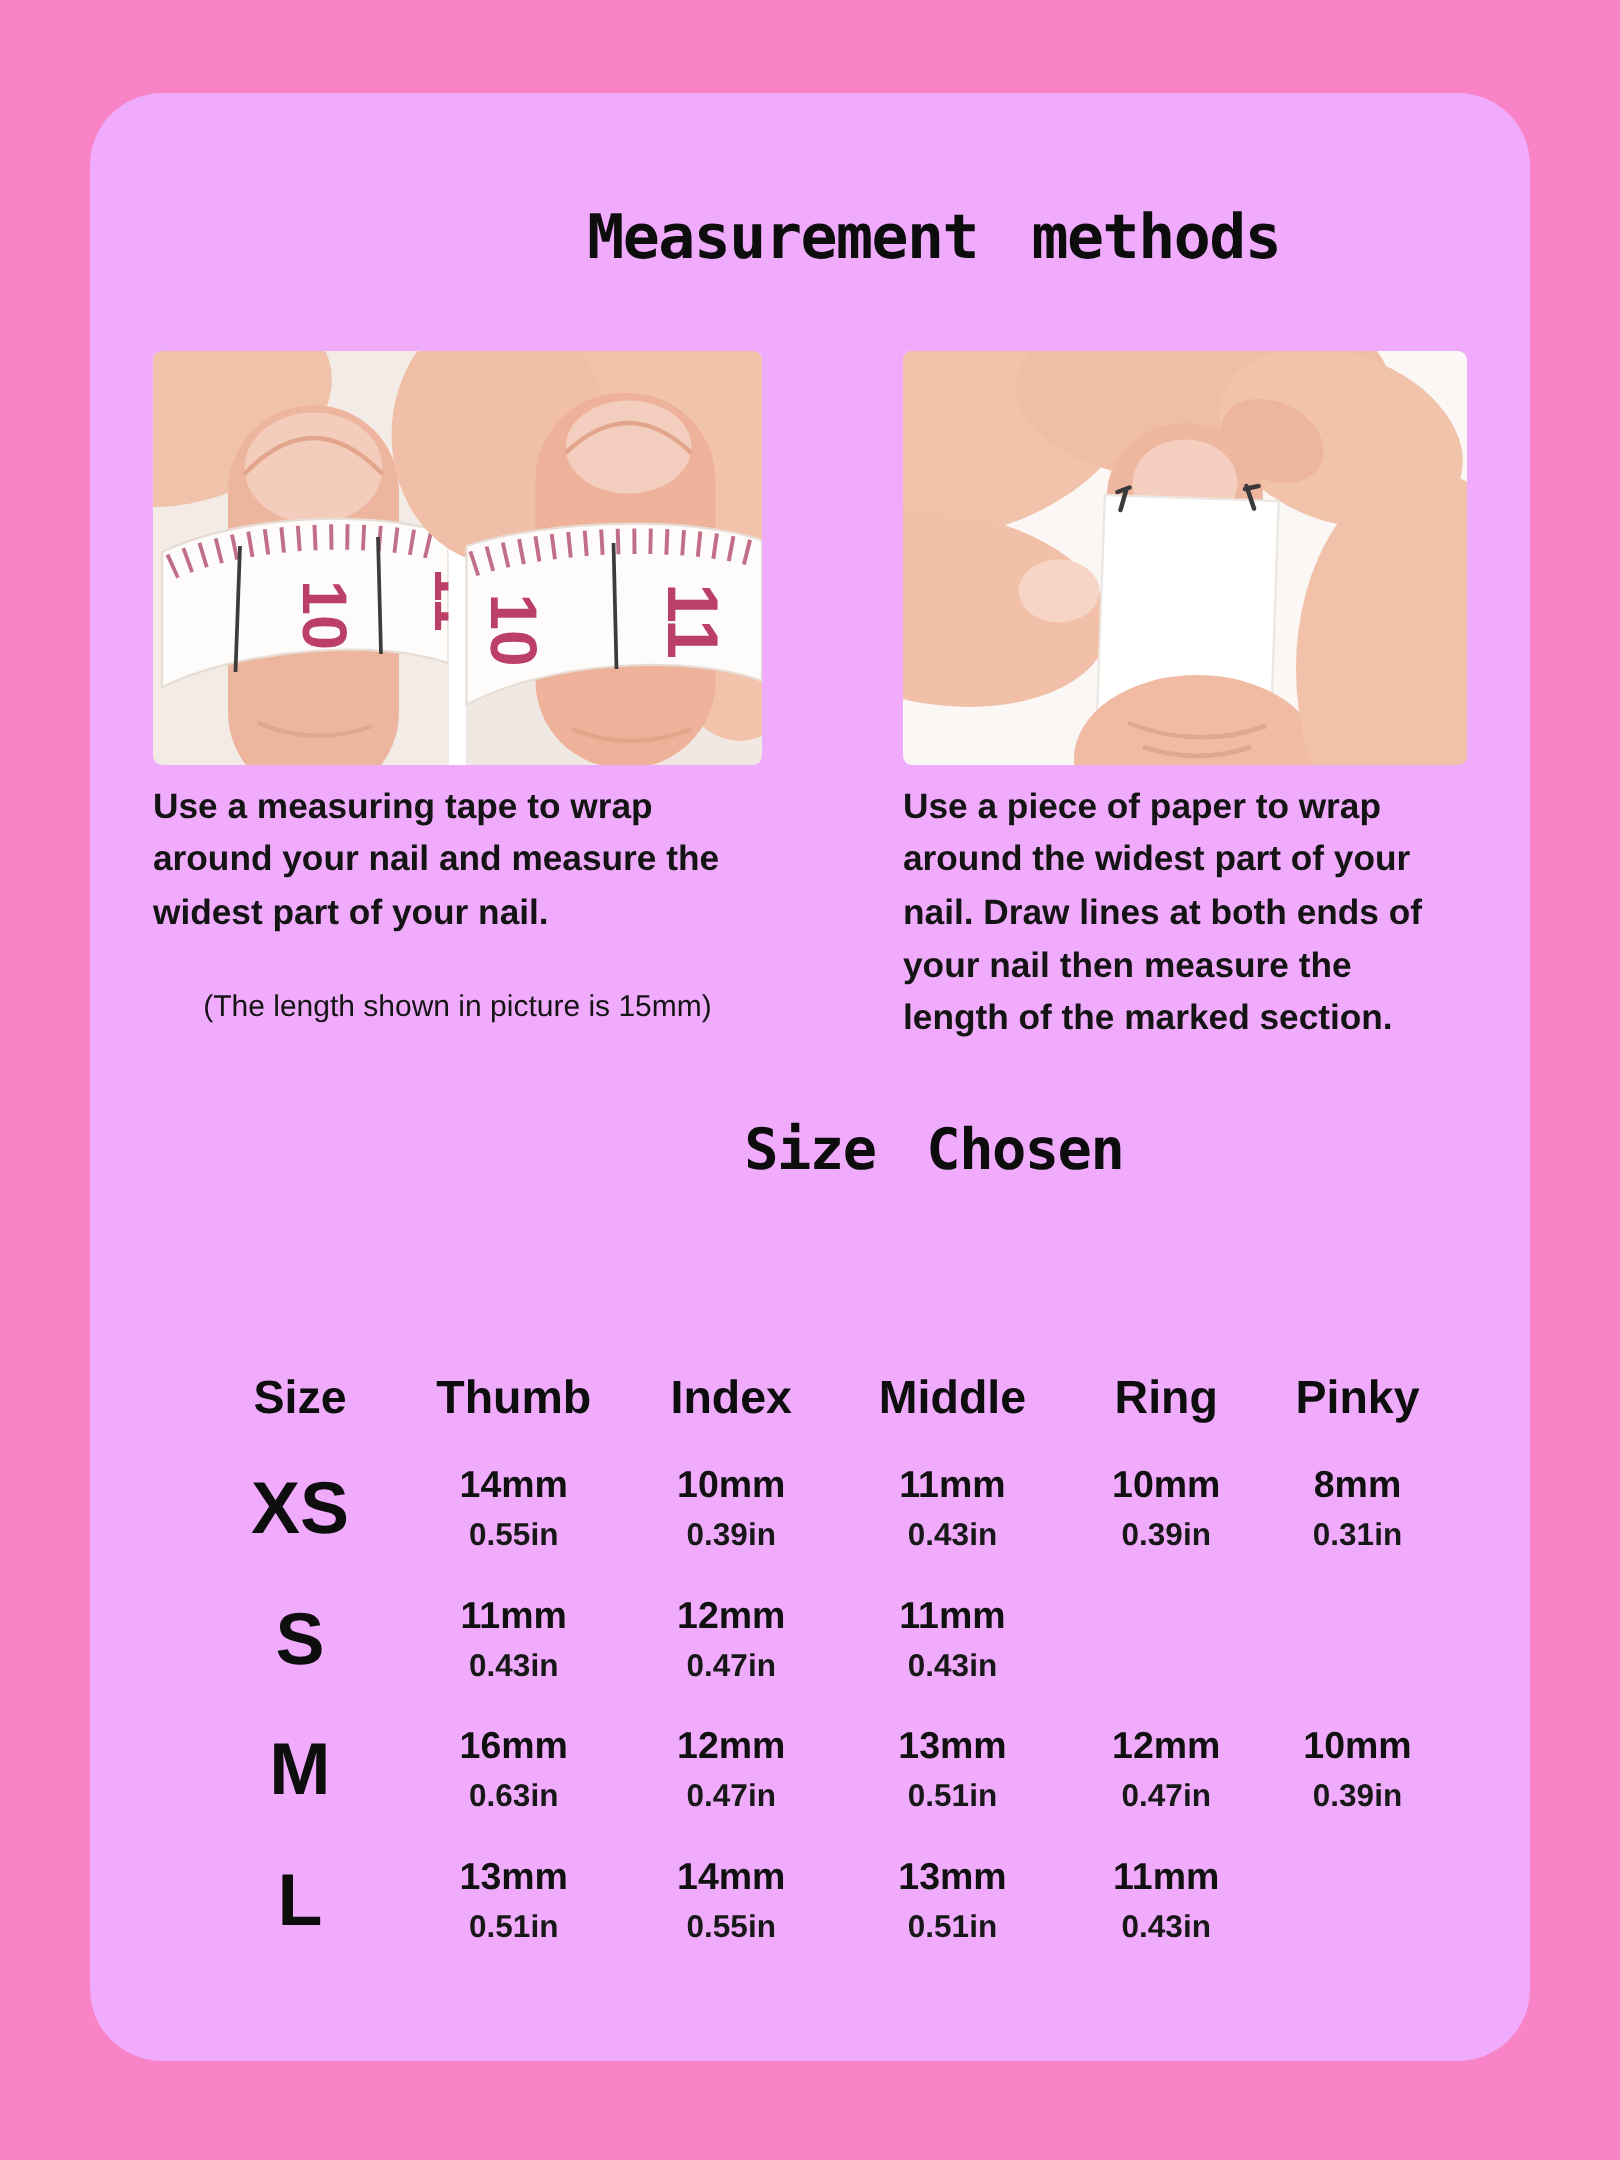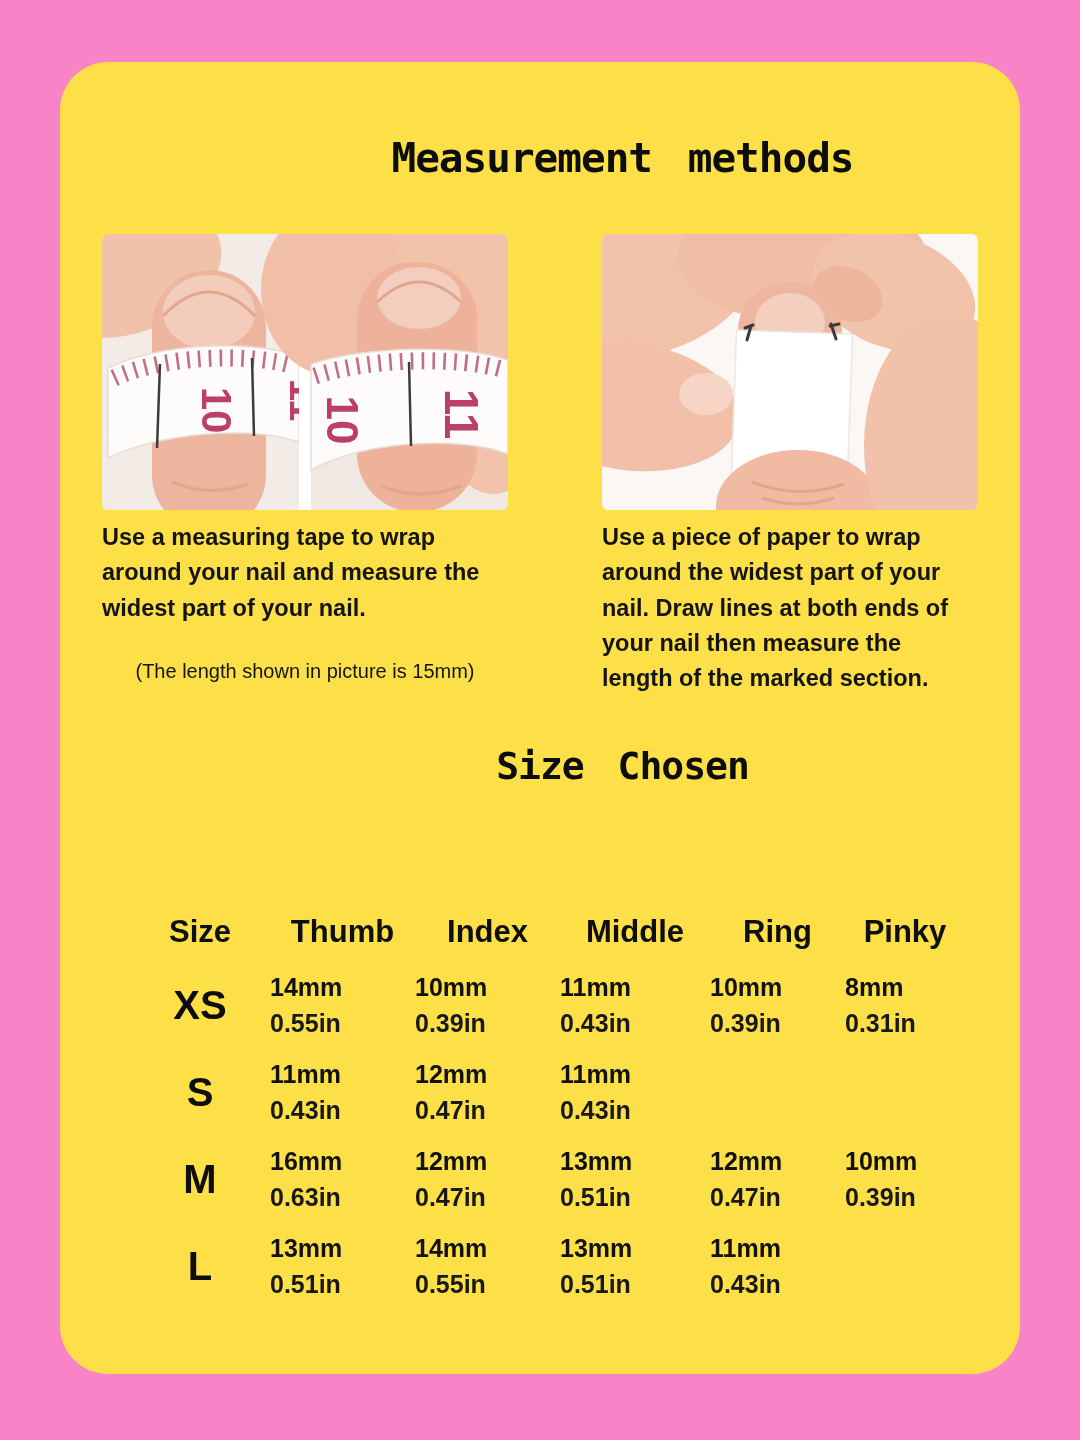--- a/index.html
+++ b/index.html
@@ -8,21 +8,21 @@
     background: #F883C7;
     font-family: "Liberation Sans", sans-serif;
     color: #121212;
     position: relative;
     overflow: hidden;
   }
   .card {
     position: absolute;
     left: 60px; top: 62px;
     width: 960px; height: 1312px;
-    background: #fde047;
+    background: #f0abfc;
     border-radius: 48px;
   }
   .main-title, .section-title {
     position: absolute;
     left: 0; right: 0;
     text-align: center;
     padding-left: 165px;
     font-family: "DejaVu Sans Mono", monospace;
     font-weight: 800;
     color: #0d0d0d;
@@ -70,31 +70,31 @@
   }
   .header-row { height: 60px; }
   .col-header {
     font-size: 31px; font-weight: 700;
     text-align: center;
     align-self: center;
     color: #0e0e0e;
   }
   .size-row { height: 87px; }
   .size-label {
-    font-size: 40px; font-weight: 700;
+    font-size: 49px; font-weight: 700;
     text-align: center;
     align-self: center;
     color: #0e0e0e;
   }
   .size-cell {
     align-self: center;
-    text-align: left;
+    text-align: center;
   }
   .cell-mm { font-size: 25px; font-weight: 700; color: #111; }
-  .cell-in { font-size: 25px; font-weight: 700; color: #181818; margin-top: 7px; }
+  .cell-in { font-size: 21px; font-weight: 700; color: #181818; margin-top: 7px; }
   svg text.tape-num {
     font-family: "Liberation Sans", sans-serif;
     font-weight: 700;
     fill: #BB3F66;
   }
 </style>
 </head>
 <body>
 
 <div class="card">

